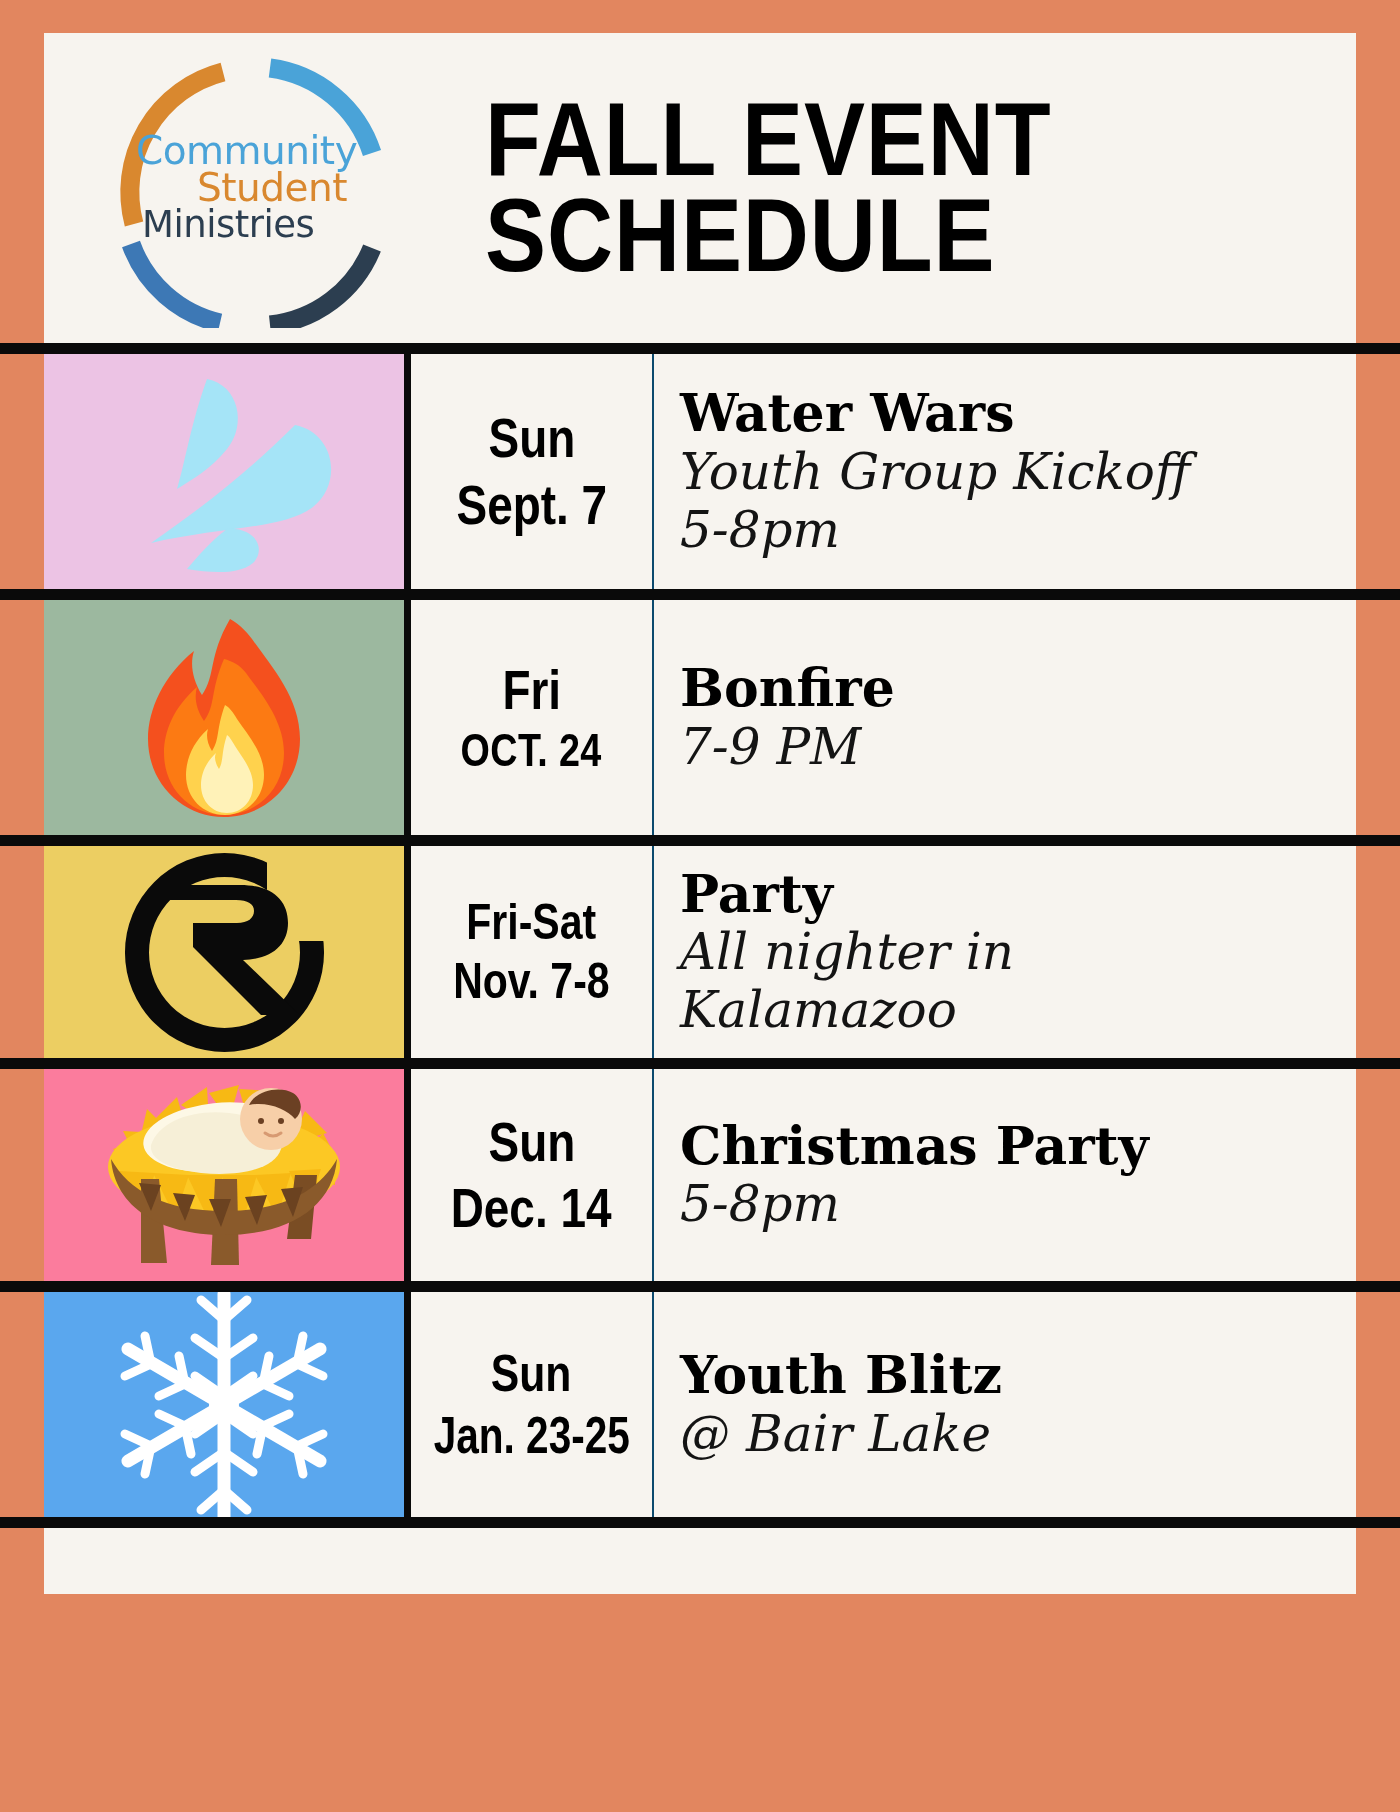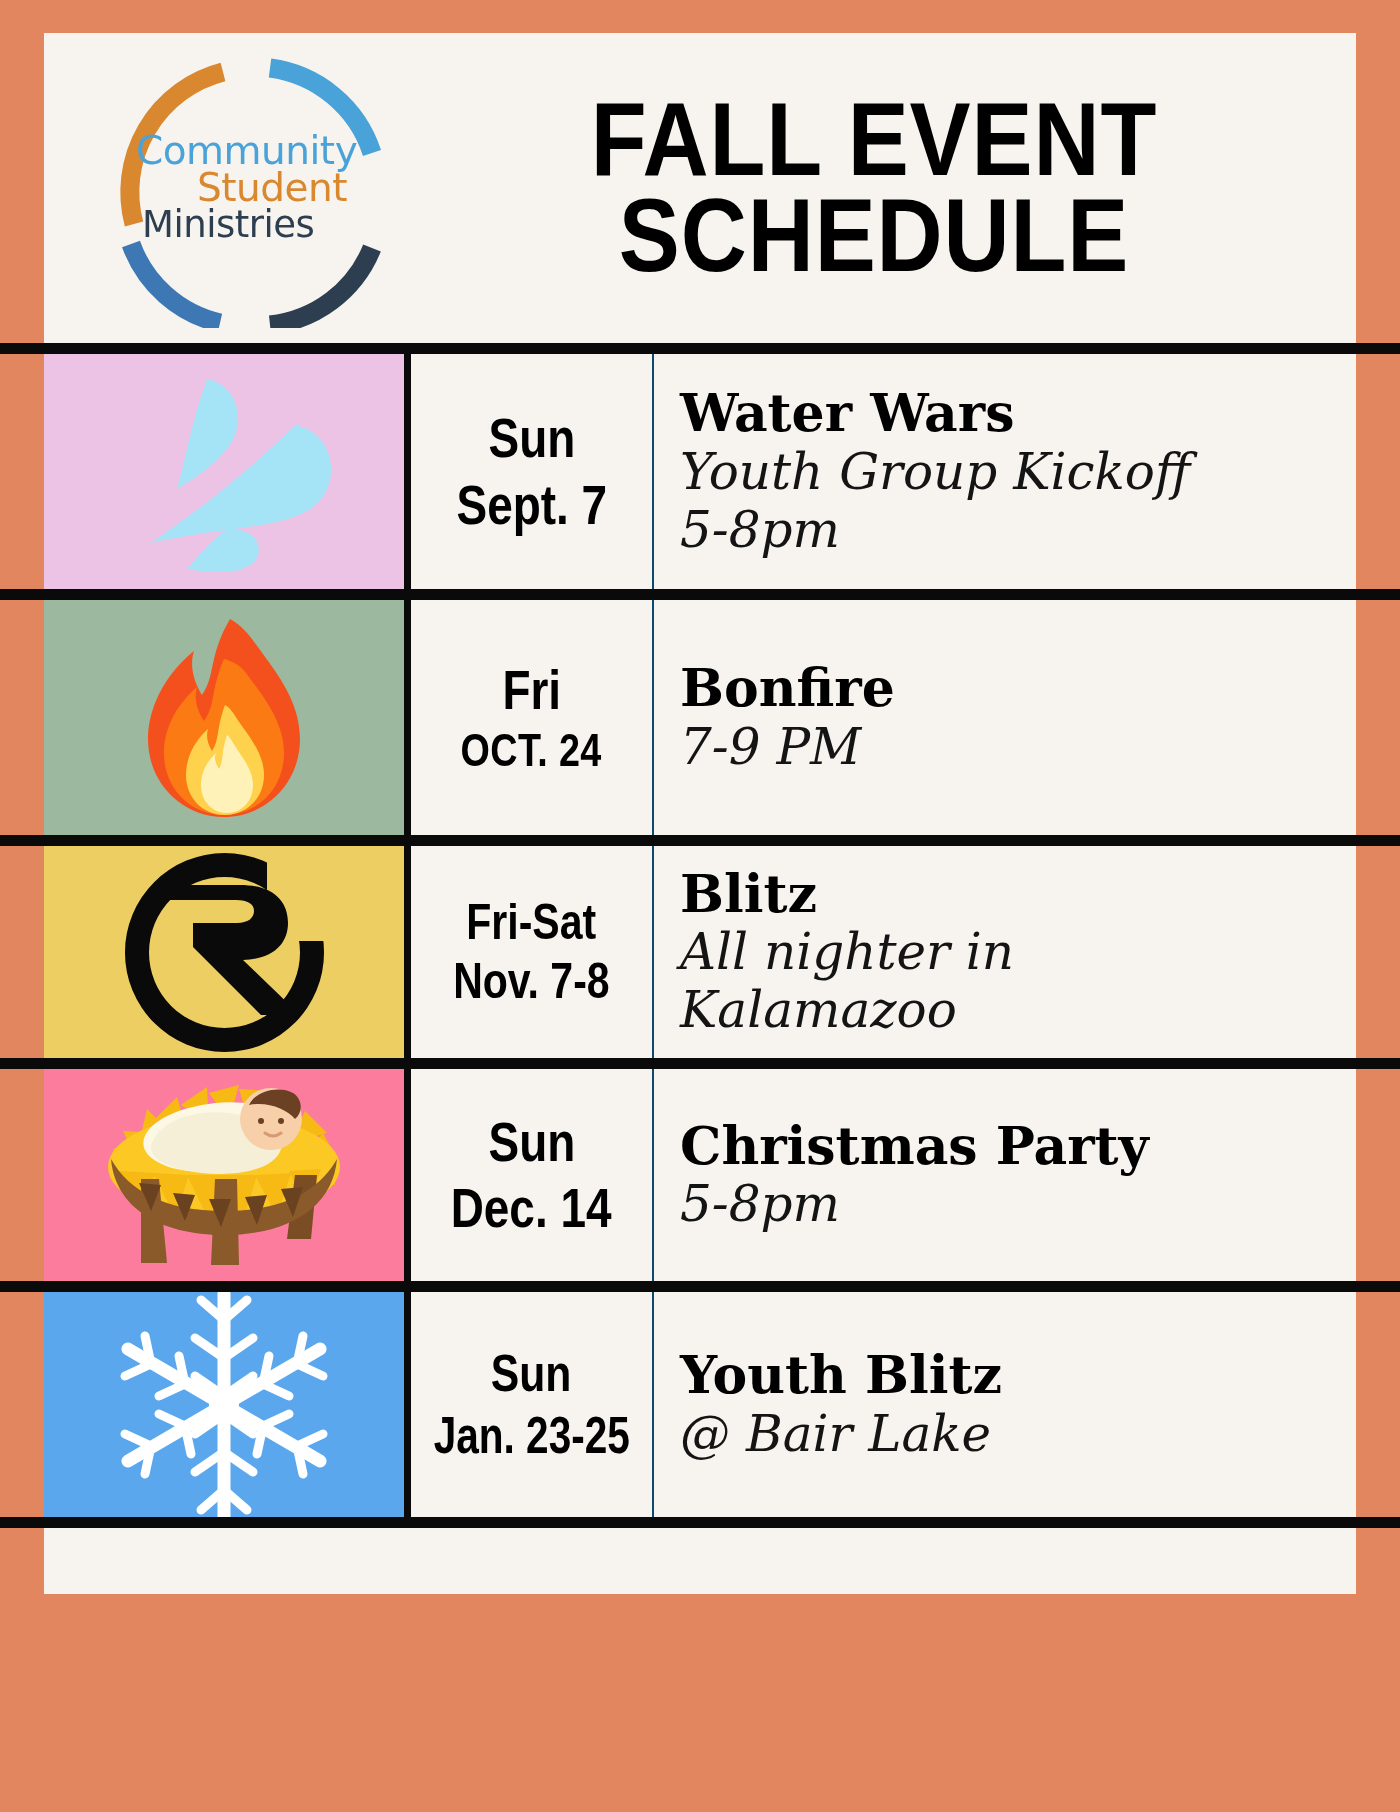--- a/index.html
+++ b/index.html
@@ -51,21 +51,20 @@
     font-family:"DejaVu Sans","Liberation Sans",sans-serif;
     font-weight:400;
     letter-spacing:-0.5px;
   }
   .lt-1{font-size:39px;color:#4aa3d8;}
   .lt-2{font-size:39px;color:#d9882f;margin-left:6px;text-align:center;}
   .lt-3{font-size:37px;color:#2c3e50;margin-left:6px;font-weight:500;}
 
   #title{
     flex:1 1 auto;
-    text-align:center;
     padding-right:40px;
   }
   #title div{
     font-family:"Liberation Sans Narrow","Liberation Sans",sans-serif;
     font-weight:700;
     font-size:104px;
     line-height:0.92;
     letter-spacing:1px;
     color:#000;
     transform:scaleX(0.88);
@@ -231,21 +230,21 @@
         <path d="M107.5 8 A 99.5 99.5 0 1 1 107.5 207 A 99.5 99.5 0 1 1 107.5 8 Z M107.5 32 A 75.5 75.5 0 1 0 107.5 183 A 75.5 75.5 0 1 0 107.5 32 Z" fill="#0a0a0a"></path>
         <rect x="150" y="0" width="70" height="96" fill="#ecce62"></rect>
         <path d="M40 46 L 125 46 C 158 46 173 62 173 84 C 173 105 158 120 128 121 L 185 176 L 146 176 L 78 108 L 78 84 L 122 84 C 133 84 139 79 139 72 C 139 65 133 61 121 61 L 40 61 Z" fill="#0a0a0a" transform="translate(-2,-6)"></path>
       </svg>
       </div>
       <div class="cell-date tight">
         <div class="d1">Fri-Sat</div>
         <div class="d2">Nov. 7-8</div>
       </div>
       <div class="cell-event">
-        <div class="ev-title">Blitz</div>
+        <div class="ev-title">Party</div>
         <div class="ev-line">All nighter in</div>
             <div class="ev-line">Kalamazoo</div>
       </div>
     </div>
   </div>
       <div class="rule" style="top:715px;"></div>
   <div class="row" style="height:212px;top:726px;position:absolute;">
     <div class="row-inner">
       <div class="cell-icon" style="background:#fb7c9d;">
         <svg width="270" height="200" viewBox="0 0 270 200">

